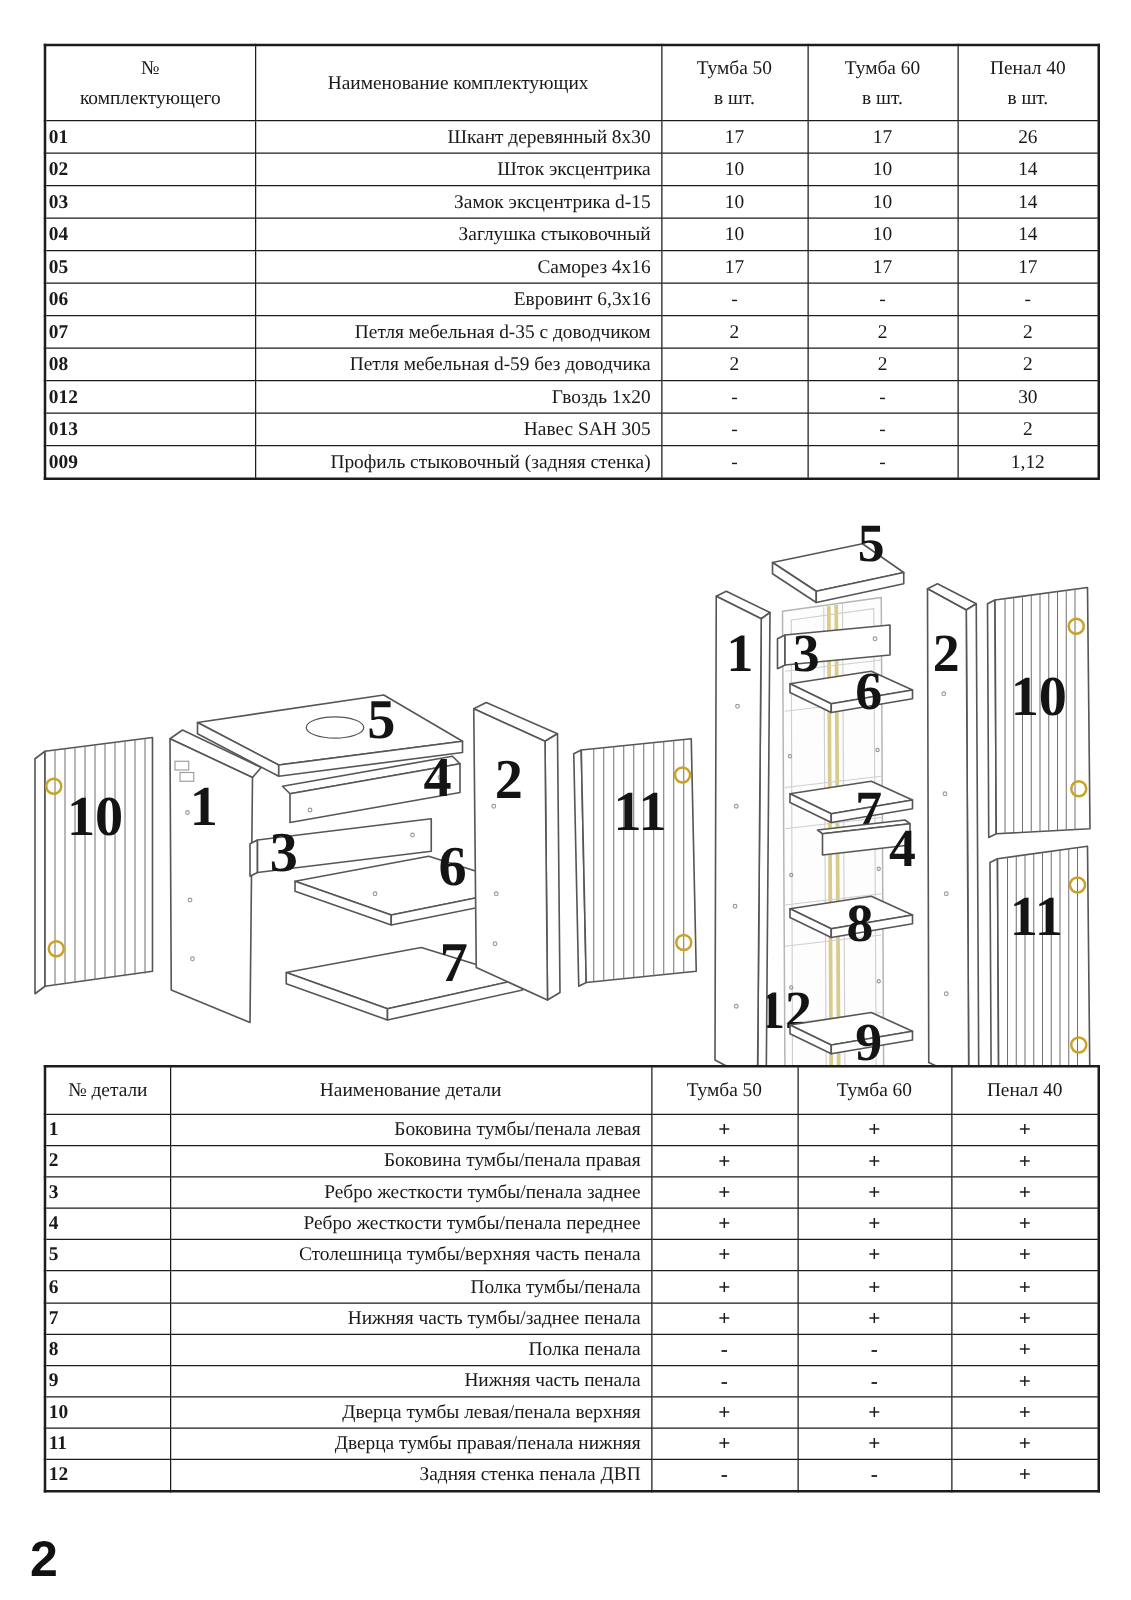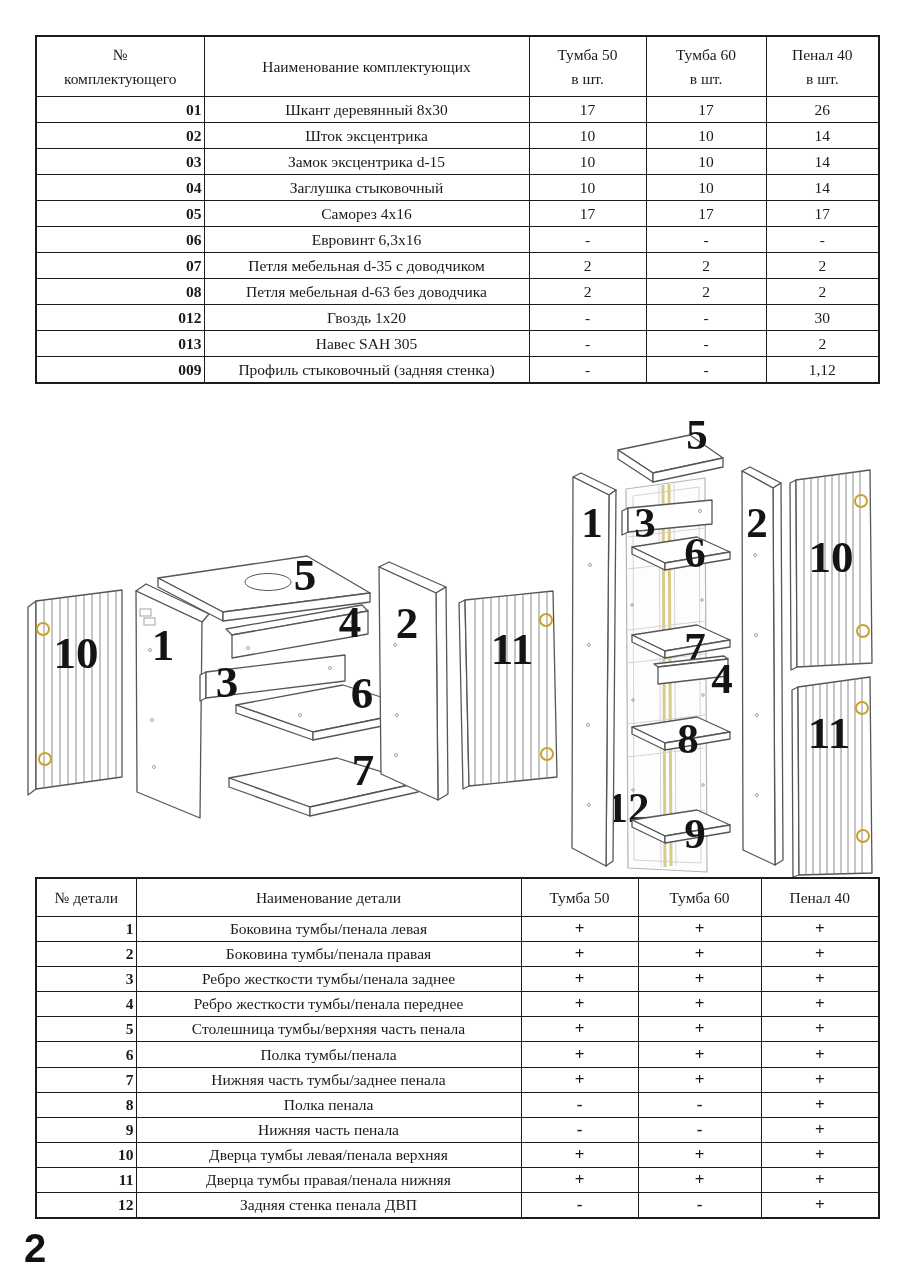--- a/index.html
+++ b/index.html
@@ -7,27 +7,27 @@
     width:905px;height:1280px;position:relative;background:#fff;
     font-family:"Liberation Serif", serif;color:#1a1a1a;overflow:hidden;
   }
   table.tbl{
     border-collapse:collapse;table-layout:fixed;width:843px;background:#fff;
     border:2px solid #1c1c1c;position:absolute;left:35px;
   }
   .tbl th,.tbl td{border:1px solid #1c1c1c;font-size:15.5px;overflow:hidden;white-space:nowrap;}
   .tbl th{font-weight:normal;text-align:center;vertical-align:middle;padding:2px 2px;}
   .tbl td{padding:0 2px;}
-  .tbl td:nth-child(1){font-weight:bold;text-align:right;}
-  .tbl td:nth-child(2){text-align:center;padding:0 8px;margin-top:48px;}
+  .tbl td:nth-child(1){font-weight:bold;text-align:left;}
+  .tbl td:nth-child(2){text-align:right;padding:0 8px;margin-top:48px;}
   .tbl td:nth-child(n+3){text-align:center;}
   .tbl-top{top:35px;}
   .tbl-top th{height:55px;}
   .tbl-top td{height:25px;}
-  .tbl-bottom{top:877px;}
+  .tbl-bottom{top:852px;}
   .tbl-bottom th{height:33px;}
   .tbl-bottom td{height:24.1px;}
   .tbl-bottom td:nth-child(n+3){font-weight:bold;font-size:17px;}
   .hl{display:block;line-height:24px;}
   #diagram{position:absolute;left:0;top:415px;width:905px;height:470px;}
   .panel{fill:#fff;stroke:#565656;stroke-width:1.3;stroke-linejoin:round;}
   .thin{fill:#fff;stroke:#565656;stroke-width:1;stroke-linejoin:round;}
   .slats{fill:none;stroke:#6f6f6f;stroke-width:0.8;}
   .hinge{fill:none;stroke:#c9a227;stroke-width:2;}
   .back{fill:#fdfdfd;stroke:#b5b5b5;stroke-width:1.2;stroke-linejoin:round;}
@@ -121,21 +121,21 @@
       </tr>
       <tr>
         <td>07</td>
         <td>Петля мебельная d-35 с доводчиком</td>
         <td>2</td>
         <td>2</td>
         <td>2</td>
       </tr>
       <tr>
         <td>08</td>
-        <td>Петля мебельная d-63 без доводчика</td>
+        <td>Петля мебельная d-59 без доводчика</td>
         <td>2</td>
         <td>2</td>
         <td>2</td>
       </tr>
       <tr>
         <td>012</td>
         <td>Гвоздь 1х20</td>
         <td>-</td>
         <td>-</td>
         <td>30</td>

